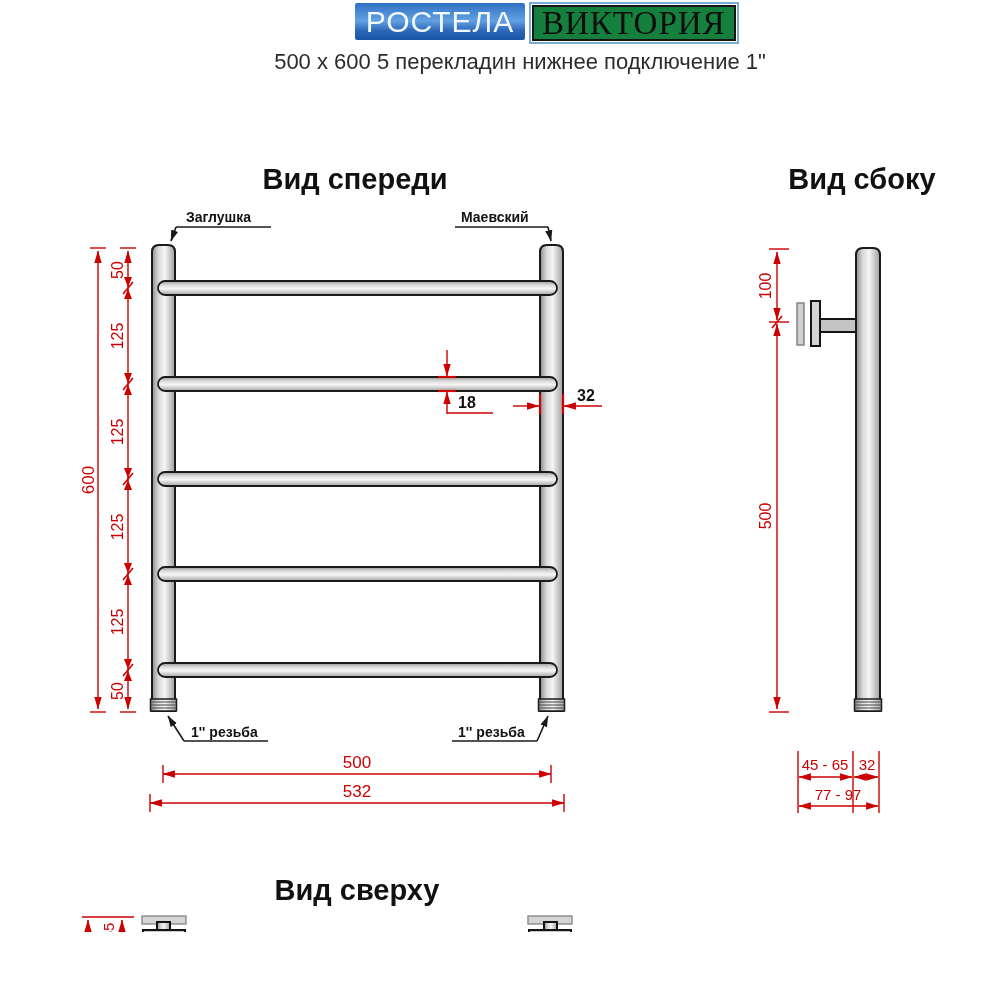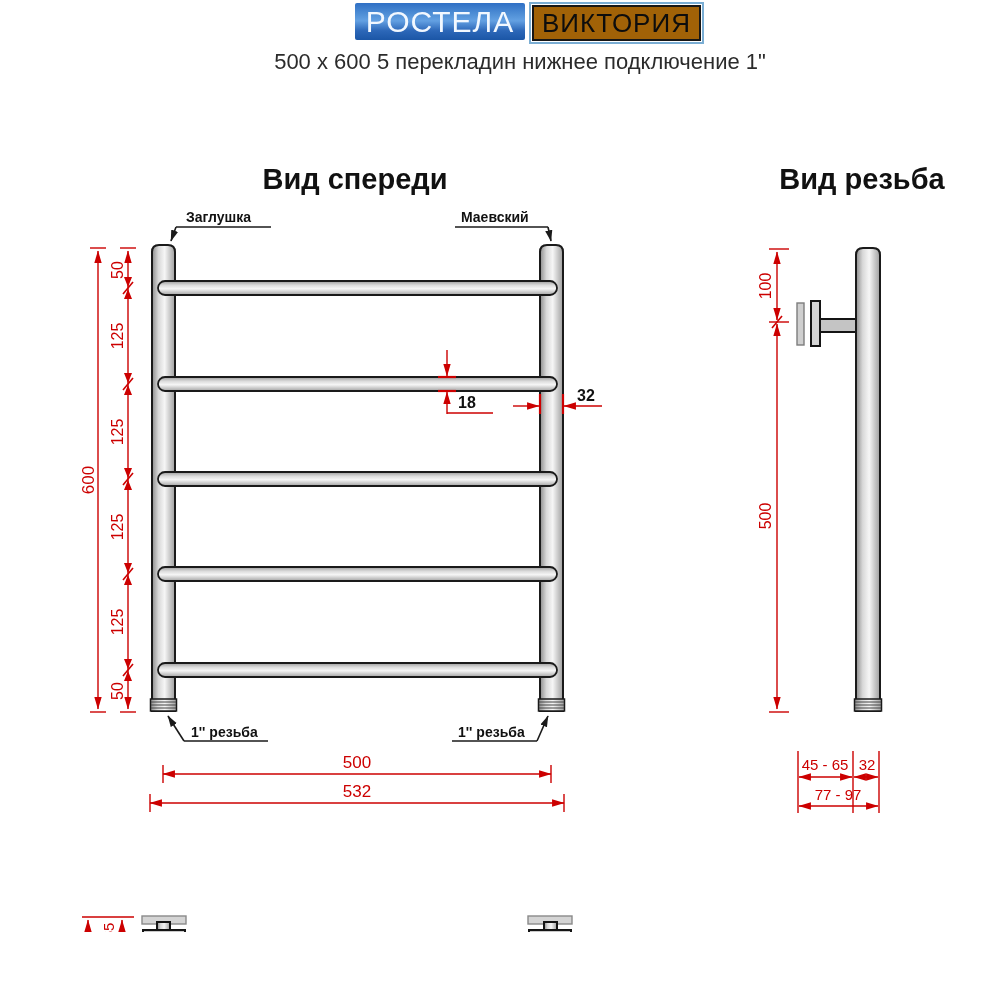--- a/index.html
+++ b/index.html
@@ -5,21 +5,21 @@
   html,body{margin:0;padding:0;background:#ffffff;}
   body{font-family:"Liberation Sans",sans-serif;}
   #stage{position:relative;width:1000px;height:932px;background:#fff;overflow:hidden;}
   .abs{position:absolute;}
   
   .brand-box{left:355px;top:3px;width:170px;height:37px;
     background:linear-gradient(180deg,#2f6fc4 0%,#4f8fd6 30%,#63a0e2 48%,#2c67b8 75%,#1b56a6 100%);
     color:#f2f8ff;font-size:30px;line-height:37px;text-align:center;letter-spacing:1px;
     border-radius:2px;}
   .series-box{left:529px;top:2px;border:2px solid #7aadd3;background:#fff;padding:1px;}
-  .series-inner{border:2px solid #161616;padding:0px 8px;font-size:26px;line-height:32px;color:#0d0d0d;letter-spacing:1px;background:#a16207;}
+  .series-inner{border:2px solid #161616;padding:0px 8px;font-size:33px;line-height:32px;color:#0d0d0d;letter-spacing:1px;background:#15803d;font-family:Liberation Serif, serif;}
   .subtitle{left:0;top:49px;width:1000px;text-align:center;transform:translateX(20px);
     font-size:22px;color:#2b2b2b;}
   .view-title{font-size:29px;font-weight:bold;color:#111;text-align:center;width:220px;}
   svg text{font-family:"Liberation Sans",sans-serif;}
   .dimtxt{fill:#cc0000;font-size:16px;}
   .dimtxt-lg{fill:#cc0000;font-size:17px;}
   .blktxt{fill:#111;font-size:16px;font-weight:bold;}
   .callout{fill:#111;font-size:14px;font-weight:bold;}
   .dimline{stroke:#cc0000;stroke-width:1.4;fill:none;}
   .dimbar{stroke:#cc0000;stroke-width:2.2;fill:none;}
@@ -33,21 +33,22 @@
 
 <div id="stage">
 
   <div class="abs brand-box">РОСТЕЛА</div>
   <div class="abs series-box">
     <div class="series-inner">ВИКТОРИЯ</div>
   </div>
   <div class="abs subtitle">500 х 600 5 перекладин нижнее подключение 1"</div>
 
   <div class="abs view-title" style="left:245px;top:163px;">Вид спереди</div>
-  <div class="abs view-title" style="left:752px;top:163px;">Вид резьба</div>
+  <div class="abs view-title" style="left:752px;top:163px;">Вид сбоку</div>
+  <div class="abs view-title" style="left:247px;top:874px;">Вид сверху</div>
 
   <svg class="abs" style="left:0;top:0;" width="1000" height="1000" viewBox="0 0 1000 1000">
     <defs>
       <marker id="dimarrow" viewBox="0 0 12 8" refX="11" refY="4" markerWidth="13" markerHeight="9" orient="auto-start-reverse" markerUnits="userSpaceOnUse">
         <path d="M0,0.6 L11.5,4 L0,7.4 Z" fill="#cc0000"></path>
       </marker>
       <marker id="leadarrow" viewBox="0 0 10 7" refX="9" refY="3.5" markerWidth="12" markerHeight="9" orient="auto" markerUnits="userSpaceOnUse">
         <path d="M0,0.5 L9.5,3.5 L0,6.5 Z" fill="#1a1a1a"></path>
       </marker>
       <linearGradient id="gradV" x1="0" y1="0" x2="1" y2="0">

